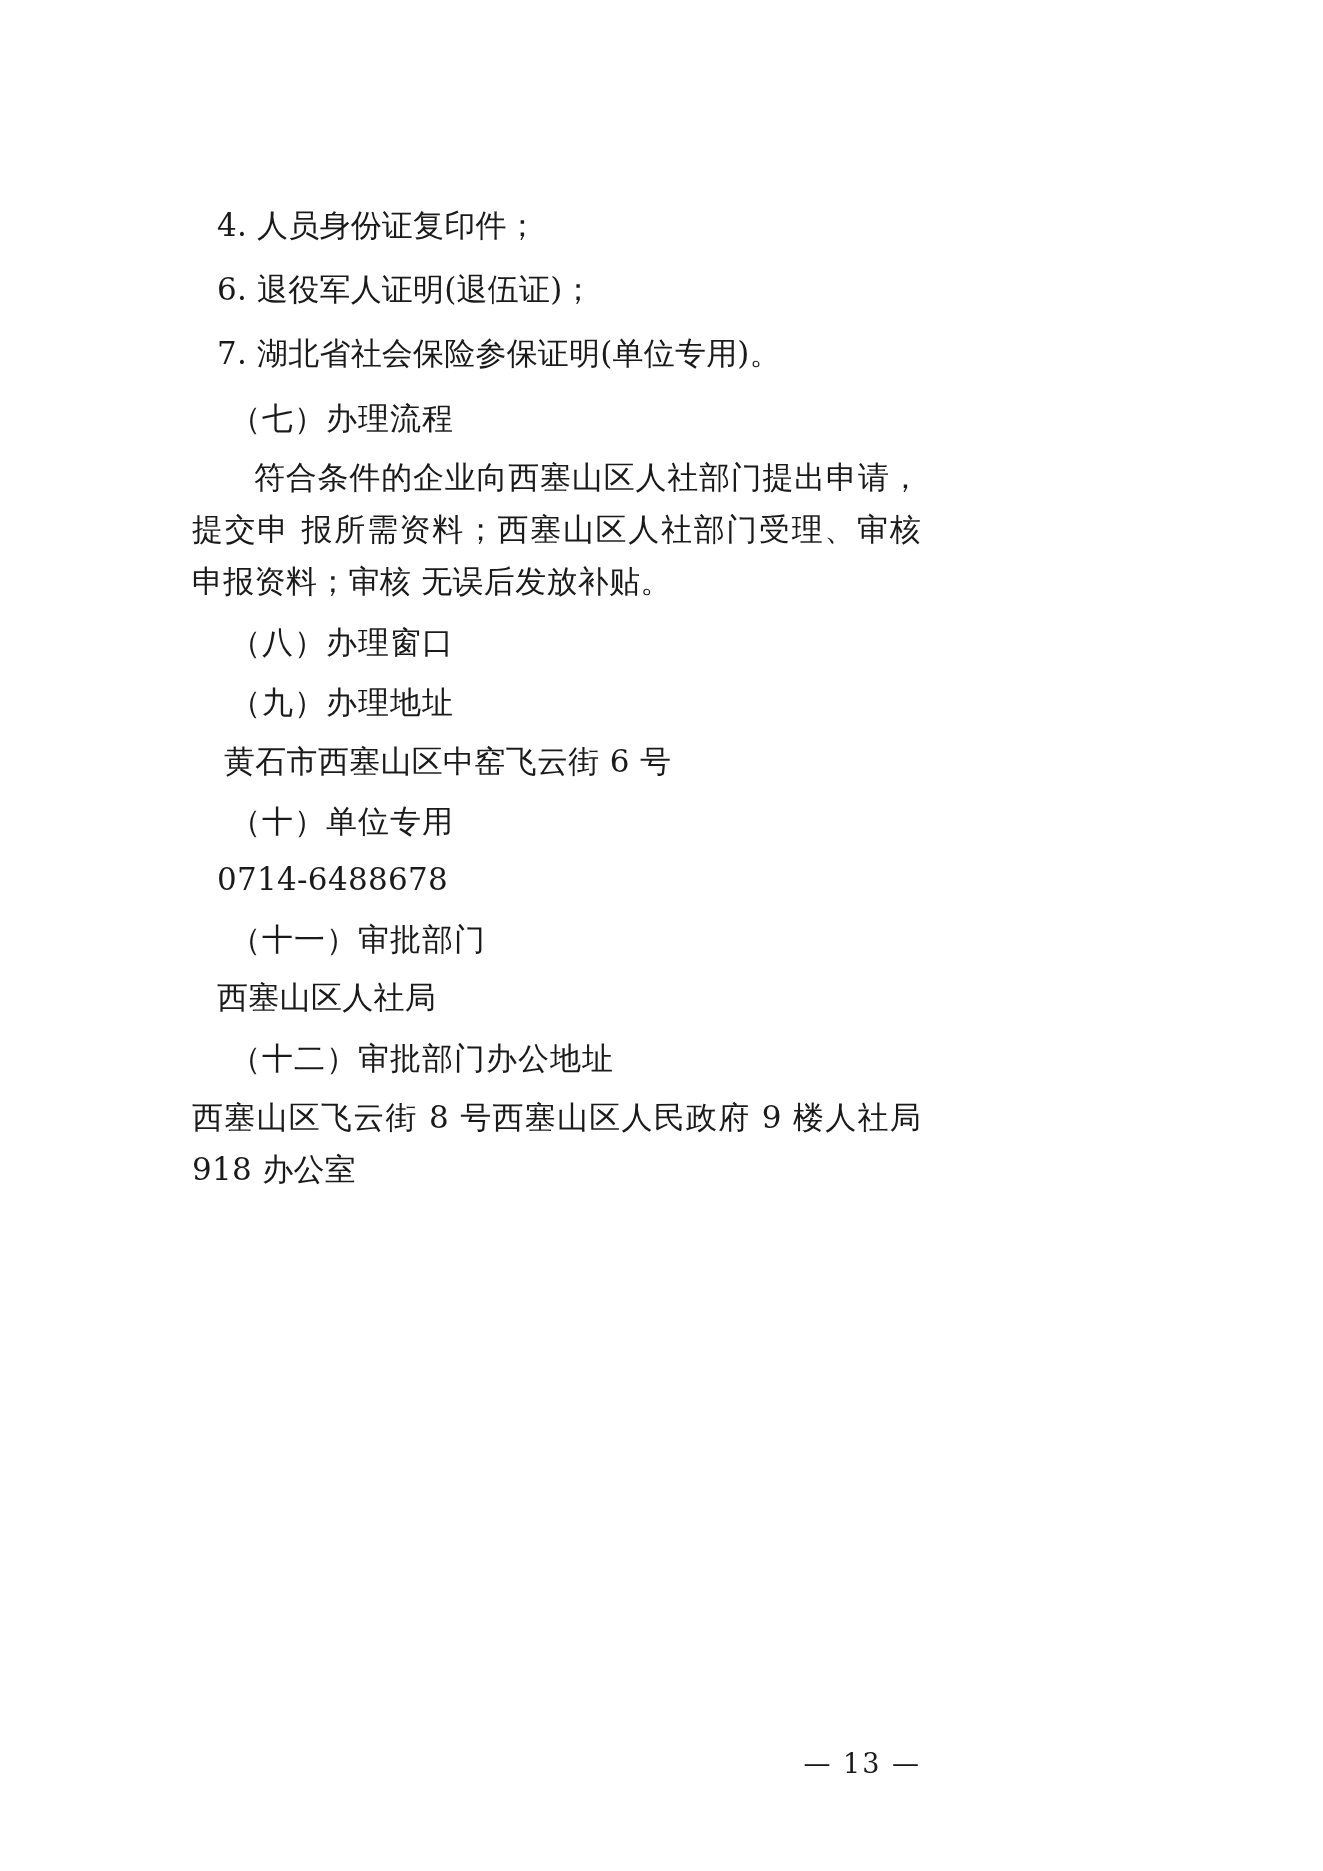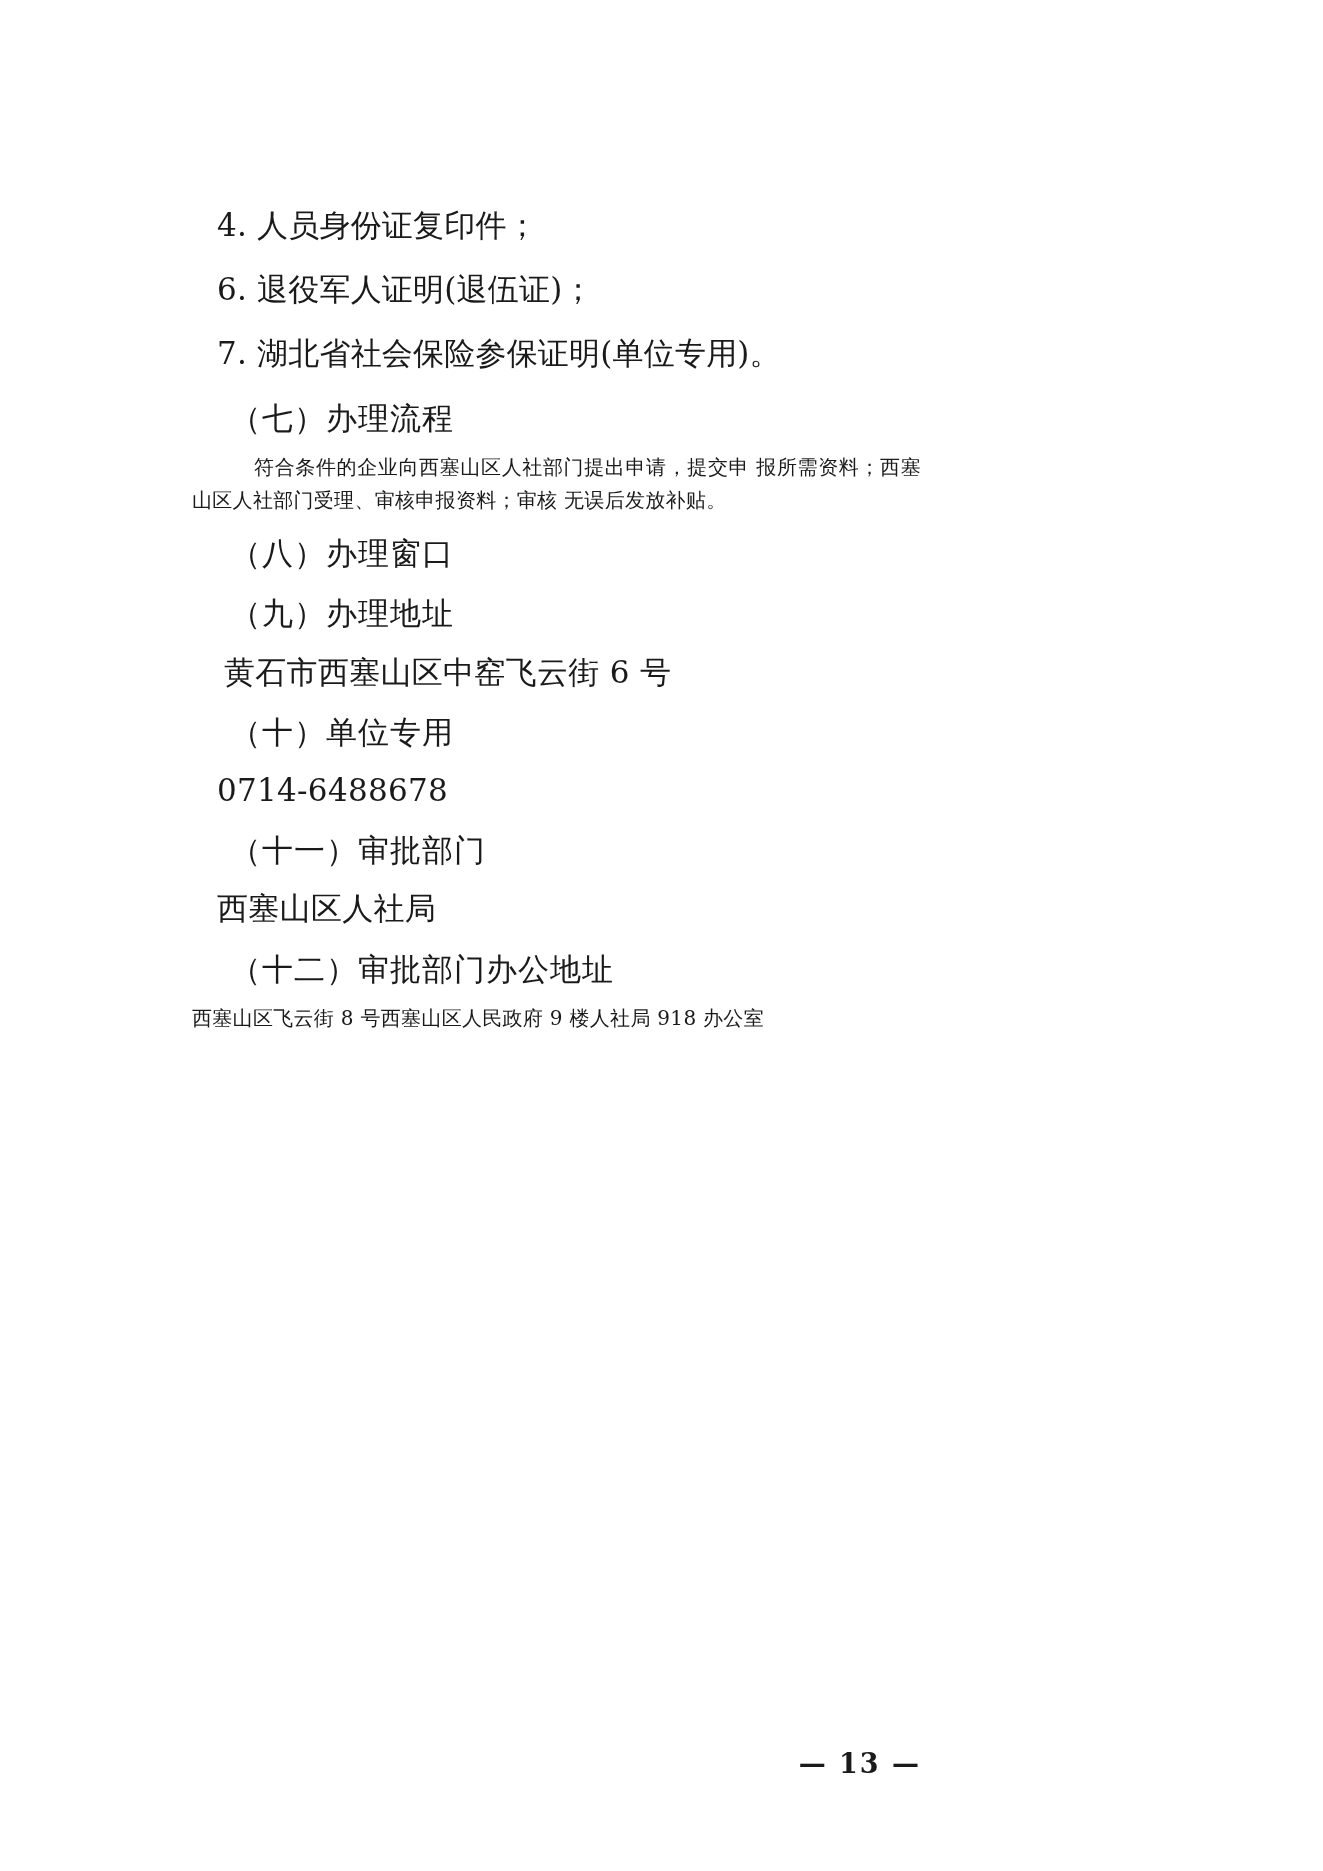--- a/index.html
+++ b/index.html
@@ -40,21 +40,21 @@
     padding-left: 25px;
   }
   .heading {
     font-weight: normal;
     font-size: 31px;
     margin: 10px 0 8px 0;
     padding-left: 38px;
     letter-spacing: 1px;
   }
   .para {
-    font-size: 20px;
+    font-size: 31px;
     margin: 0 0 6px 0;
     text-align: justify;
     text-justify: inter-ideograph;
     letter-spacing: 0.3px;
     line-height: 1.68;
   }
   .para.indent {
     text-indent: 62px;
   }
   .plain {
@@ -68,21 +68,20 @@
   }
   .footer {
     position: absolute;
     left: 0;
     right: 160px;
     bottom: 92px;
     text-align: right;
     font-size: 27px;
     letter-spacing: 2px;
     color: #1a1a1a;
-    font-weight: bold;
   }
 </style>
 </head>
 <body>
 
 <div class="page">
   <div class="doc-body">
 
     <div class="list-item">4. 人员身份证复印件；</div>
     <div class="list-item">6. 退役军人证明(退伍证)；</div>

